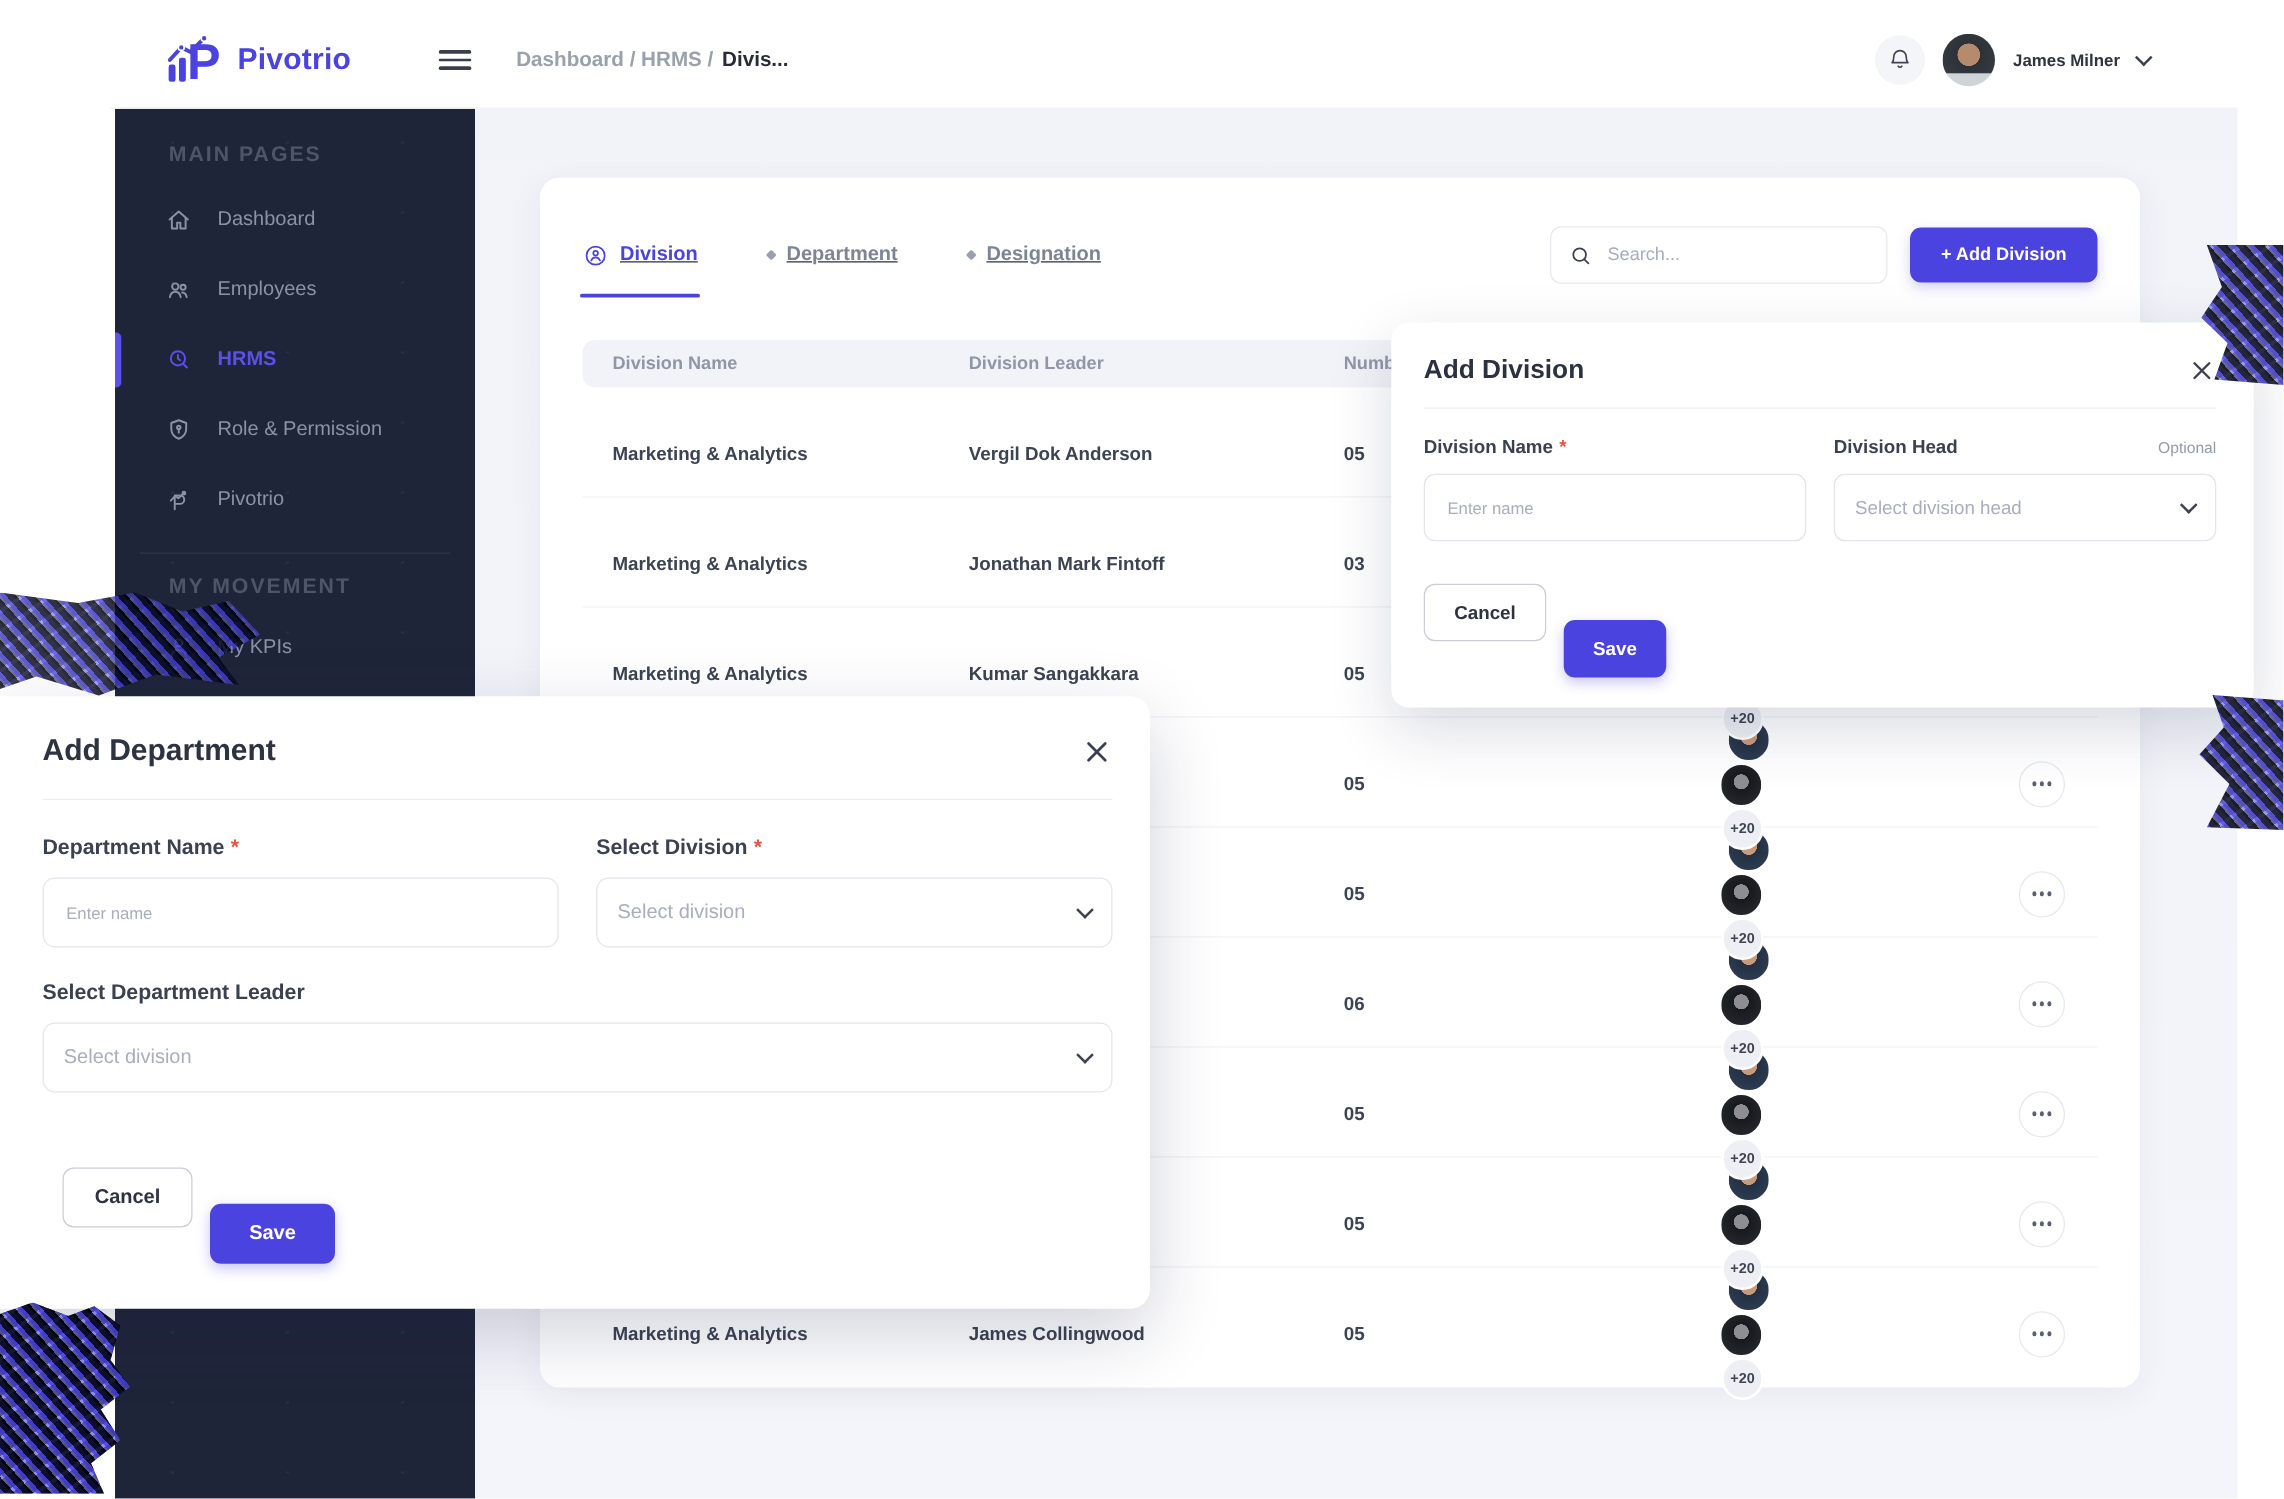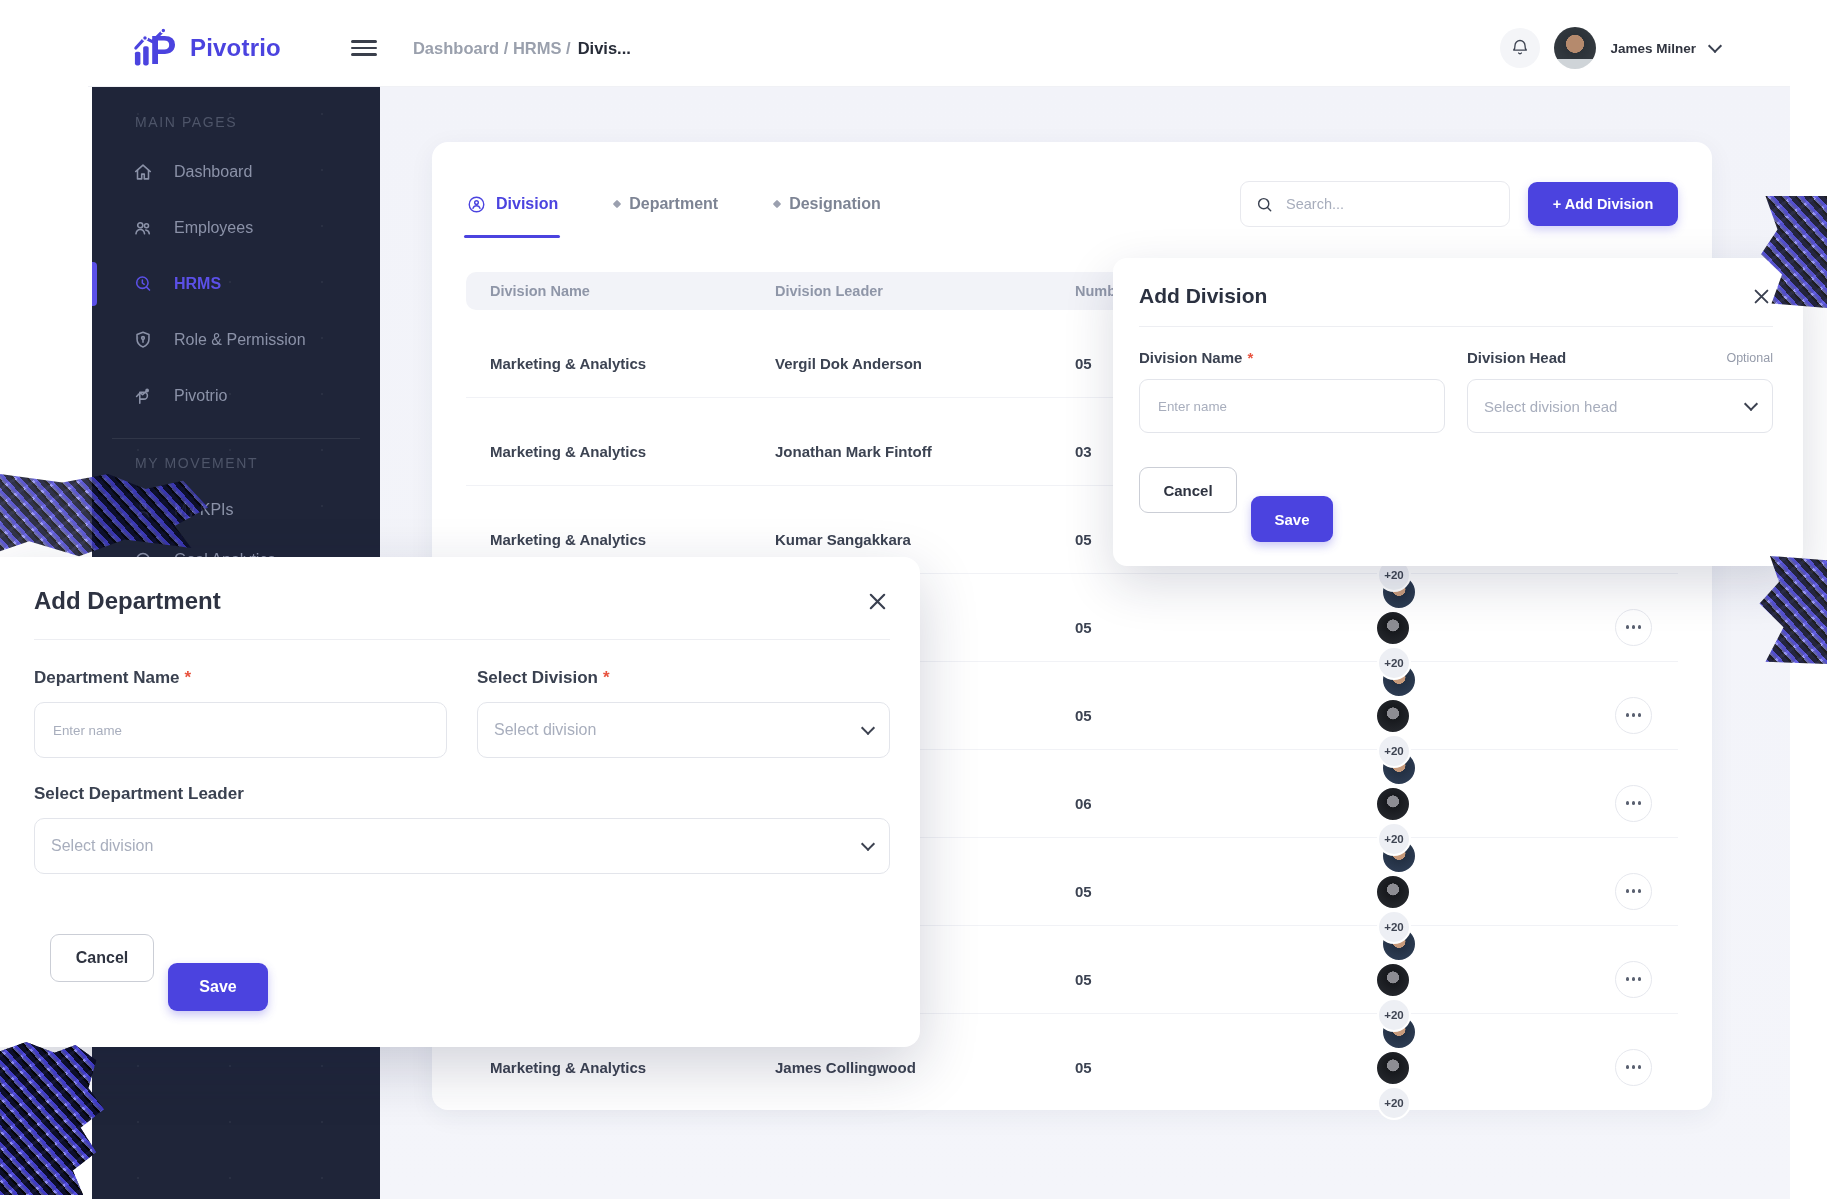--- a/index.html
+++ b/index.html
@@ -24,40 +24,40 @@
     background:linear-gradient(0deg,#cfd4d8 0,#cfd4d8 24%,rgba(0,0,0,0) 25%),
                radial-gradient(circle at 50% 40%, #b58a6d 0 27%, #2c3238 28%, #3a4046 100%);}
   .user-name{font-size:13.5px;font-weight:700;color:#30343f;}
   .chev{width:8px;height:8px;border-right:2px solid #3a4050;border-bottom:2px solid #3a4050;
         transform:rotate(45deg);display:inline-block;margin-top:-4px;}
 
   
   .sidebar{position:absolute;left:92px;top:86px;width:288px;height:1113px;background:#1F2539;z-index:2;
      background-image:radial-gradient(rgba(255,255,255,.05) 1.6px, rgba(0,0,0,0) 1.7px);
      background-size:92px 56px;padding-top:20px;box-sizing:border-box;}
-  .side-label{margin:8px 0 14px 43px;font-size:14px;font-weight:400;letter-spacing:1.6px;color:#4e5569;}
+  .side-label{margin:8px 0 14px 43px;font-size:17px;font-weight:700;letter-spacing:1.6px;color:#4e5569;}
   .side-item{position:relative;height:56px;display:flex;align-items:center;gap:20px;padding-left:40px;
              color:#8b92a8;font-size:16px;font-weight:500;cursor:pointer;}
   .side-item.small{height:50px;}
   .side-item .s-icon{display:flex;color:#8b92a8;}
   .side-item.active{color:#5B50E8;font-weight:700;}
   .side-item.active .s-icon{color:#5B50E8;}
   .active-bar{position:absolute;left:0;top:6px;width:5px;height:44px;background:#5B50E8;border-radius:0 4px 4px 0;}
   .side-divider{height:1px;background:rgba(255,255,255,.08);margin:14px 20px 0 20px;}
   .side-label.second{margin-top:16px;}
 
   
   .main-bg{position:absolute;left:380px;top:86px;width:1410px;height:1113px;
            background:linear-gradient(180deg,#f2f3f9 0%,#f4f5fa 100%);z-index:1;}
 
   
   .card{position:absolute;left:432px;top:142px;width:1280px;height:968px;background:#fff;border-radius:16px;
         box-shadow:0 6px 26px rgba(40,50,90,.06);z-index:3;box-sizing:border-box;padding:0 34px;}
   .card-head{display:flex;align-items:center;padding-top:30px;height:64px;}
-  .tabs{display:flex;gap:56px;align-items:center;}
+  .tabs{display:flex;gap:56px;align-items:center;text-decoration:underline;}
   .tab{position:relative;display:flex;align-items:center;gap:9px;font-size:16px;font-weight:600;
        color:#7d8494;cursor:pointer;}
   .tab.active{color:#4B43DF;font-weight:700;}
   .tab.active::after{content:"";position:absolute;left:-2px;right:-2px;top:41px;height:3.5px;
        background:#4B43DF;border-radius:3px;}
   .dot{width:6px;height:6px;background:#9ba0af;transform:rotate(45deg);border-radius:1px;display:inline-block;}
   .head-right{margin-left:auto;display:flex;align-items:center;}
   .search{width:240px;height:44px;border:1px solid #e8e9ee;border-radius:9px;display:flex;align-items:center;
           gap:10px;padding:0 14px;color:#3a4150;background:#fff;}
   .search input{border:none;outline:none;width:100%;font-size:14.5px;color:#3a4150;background:none;

